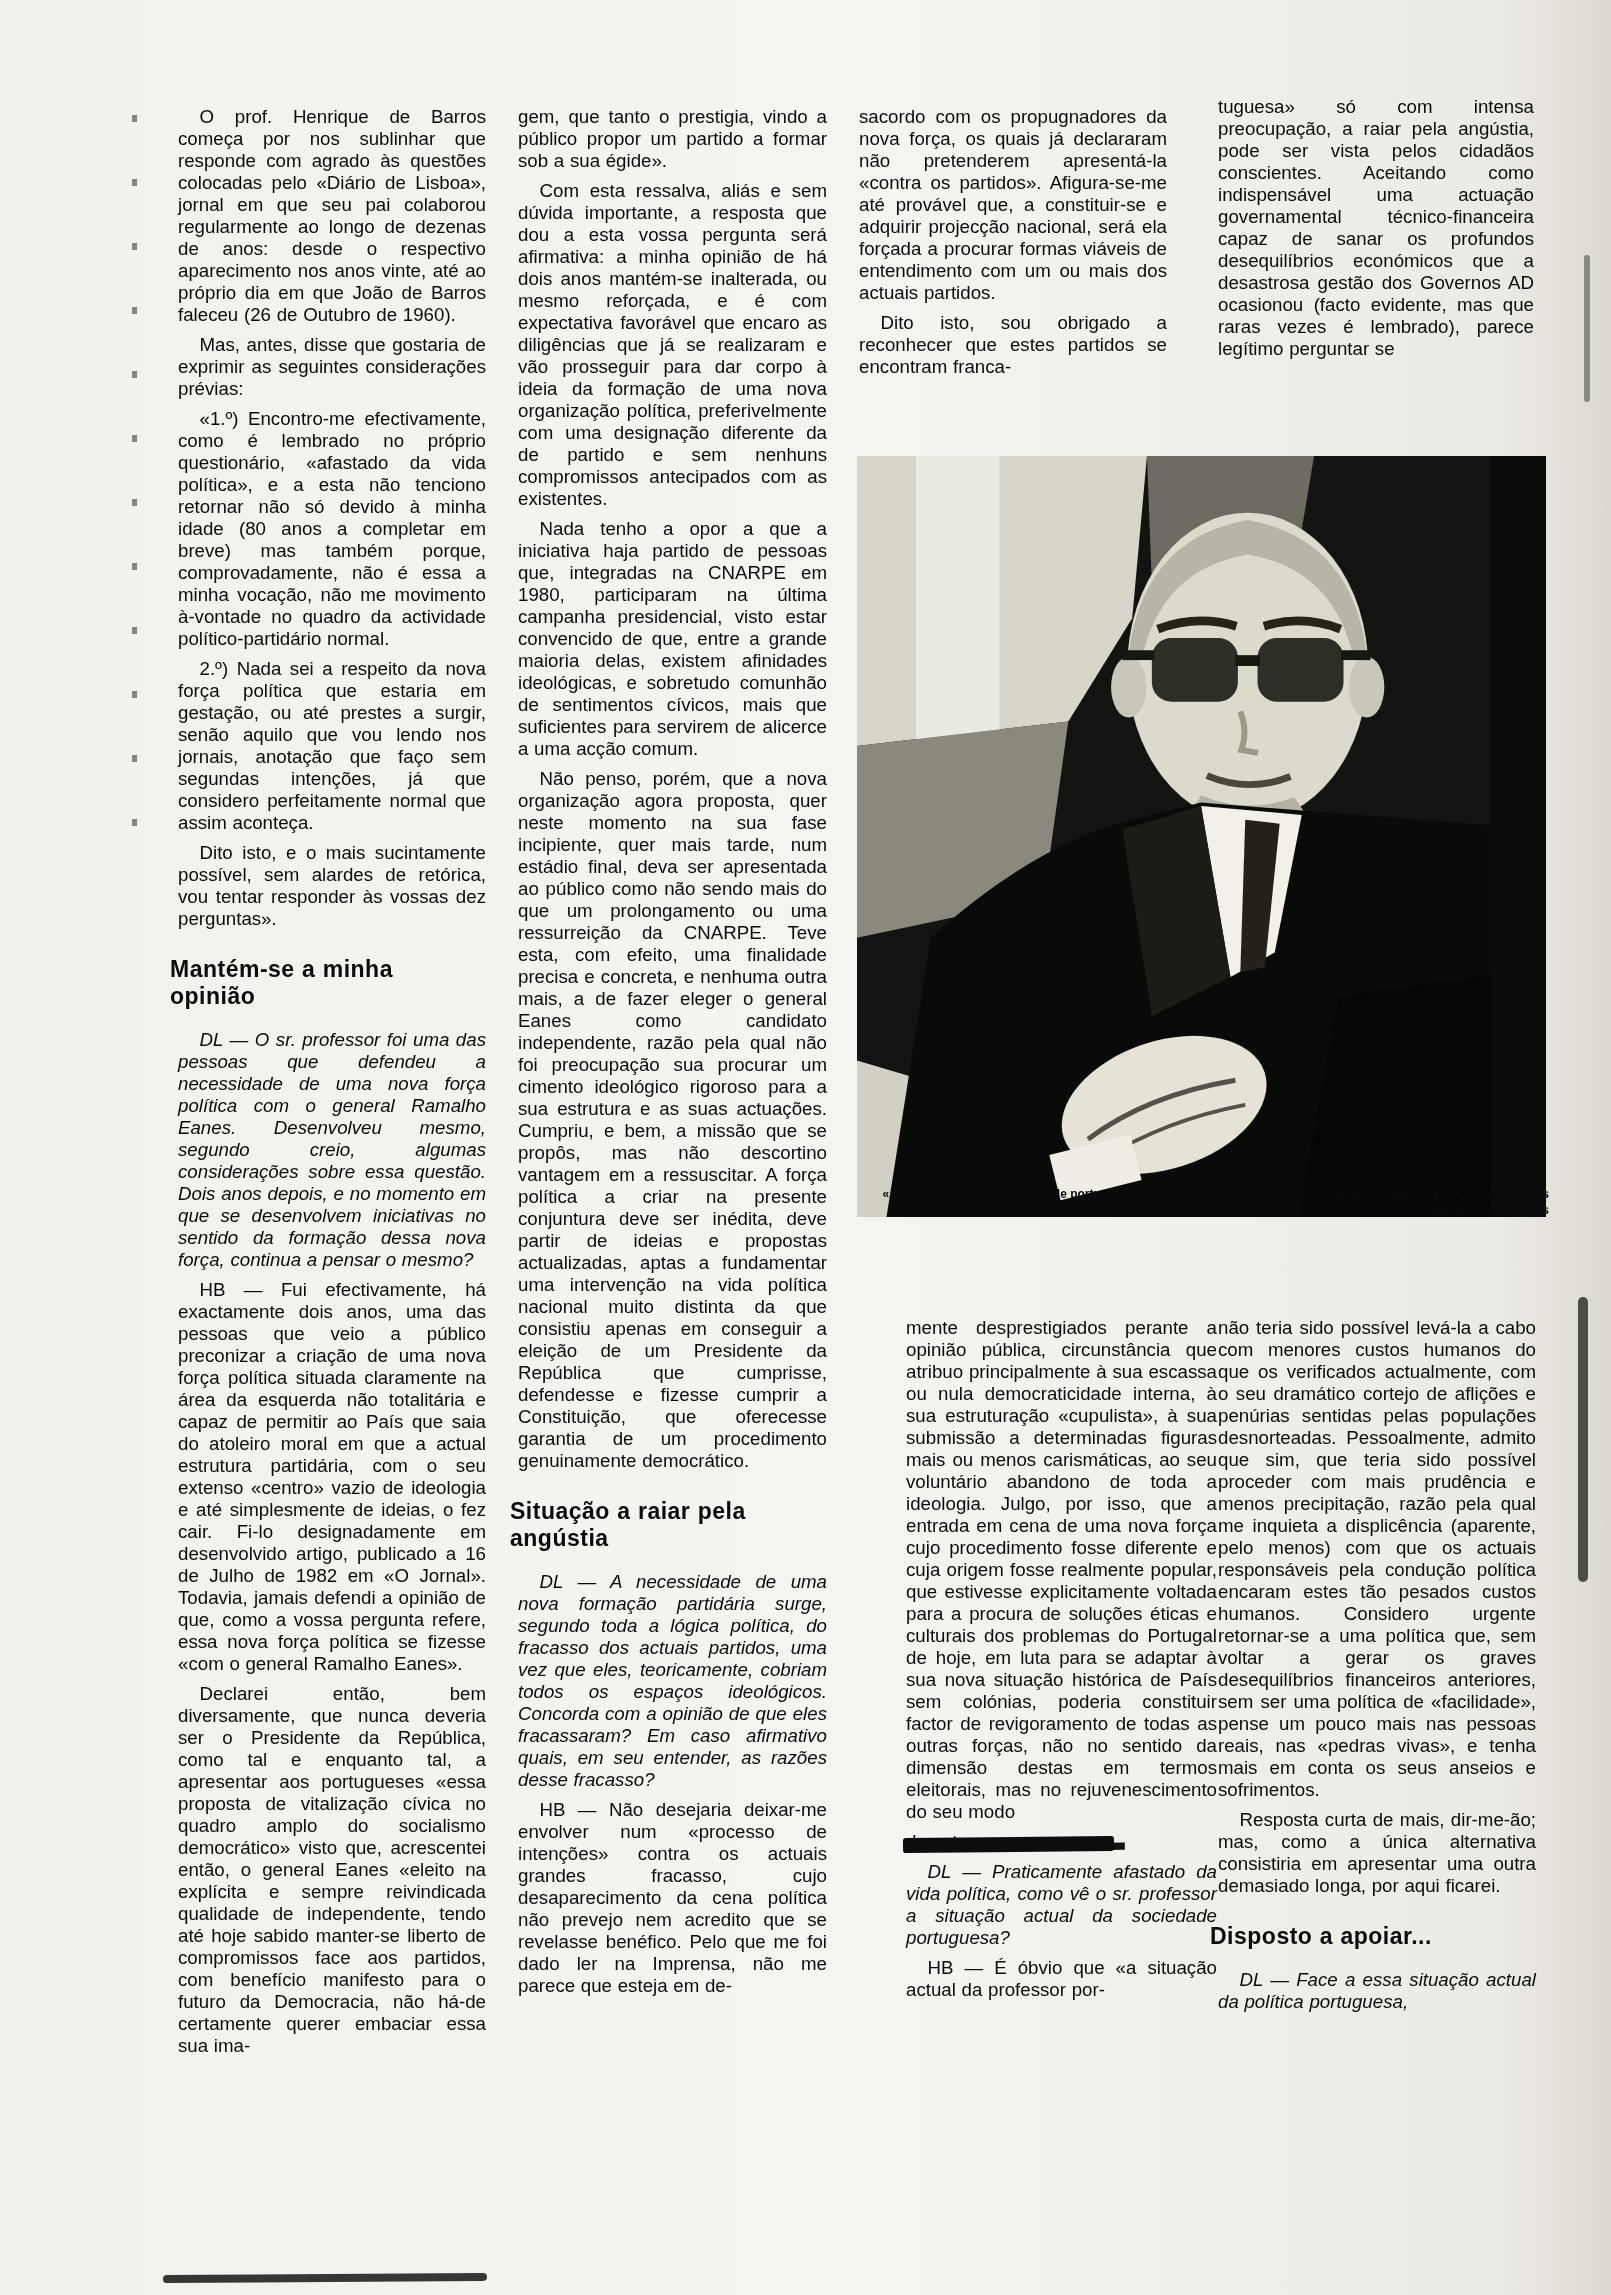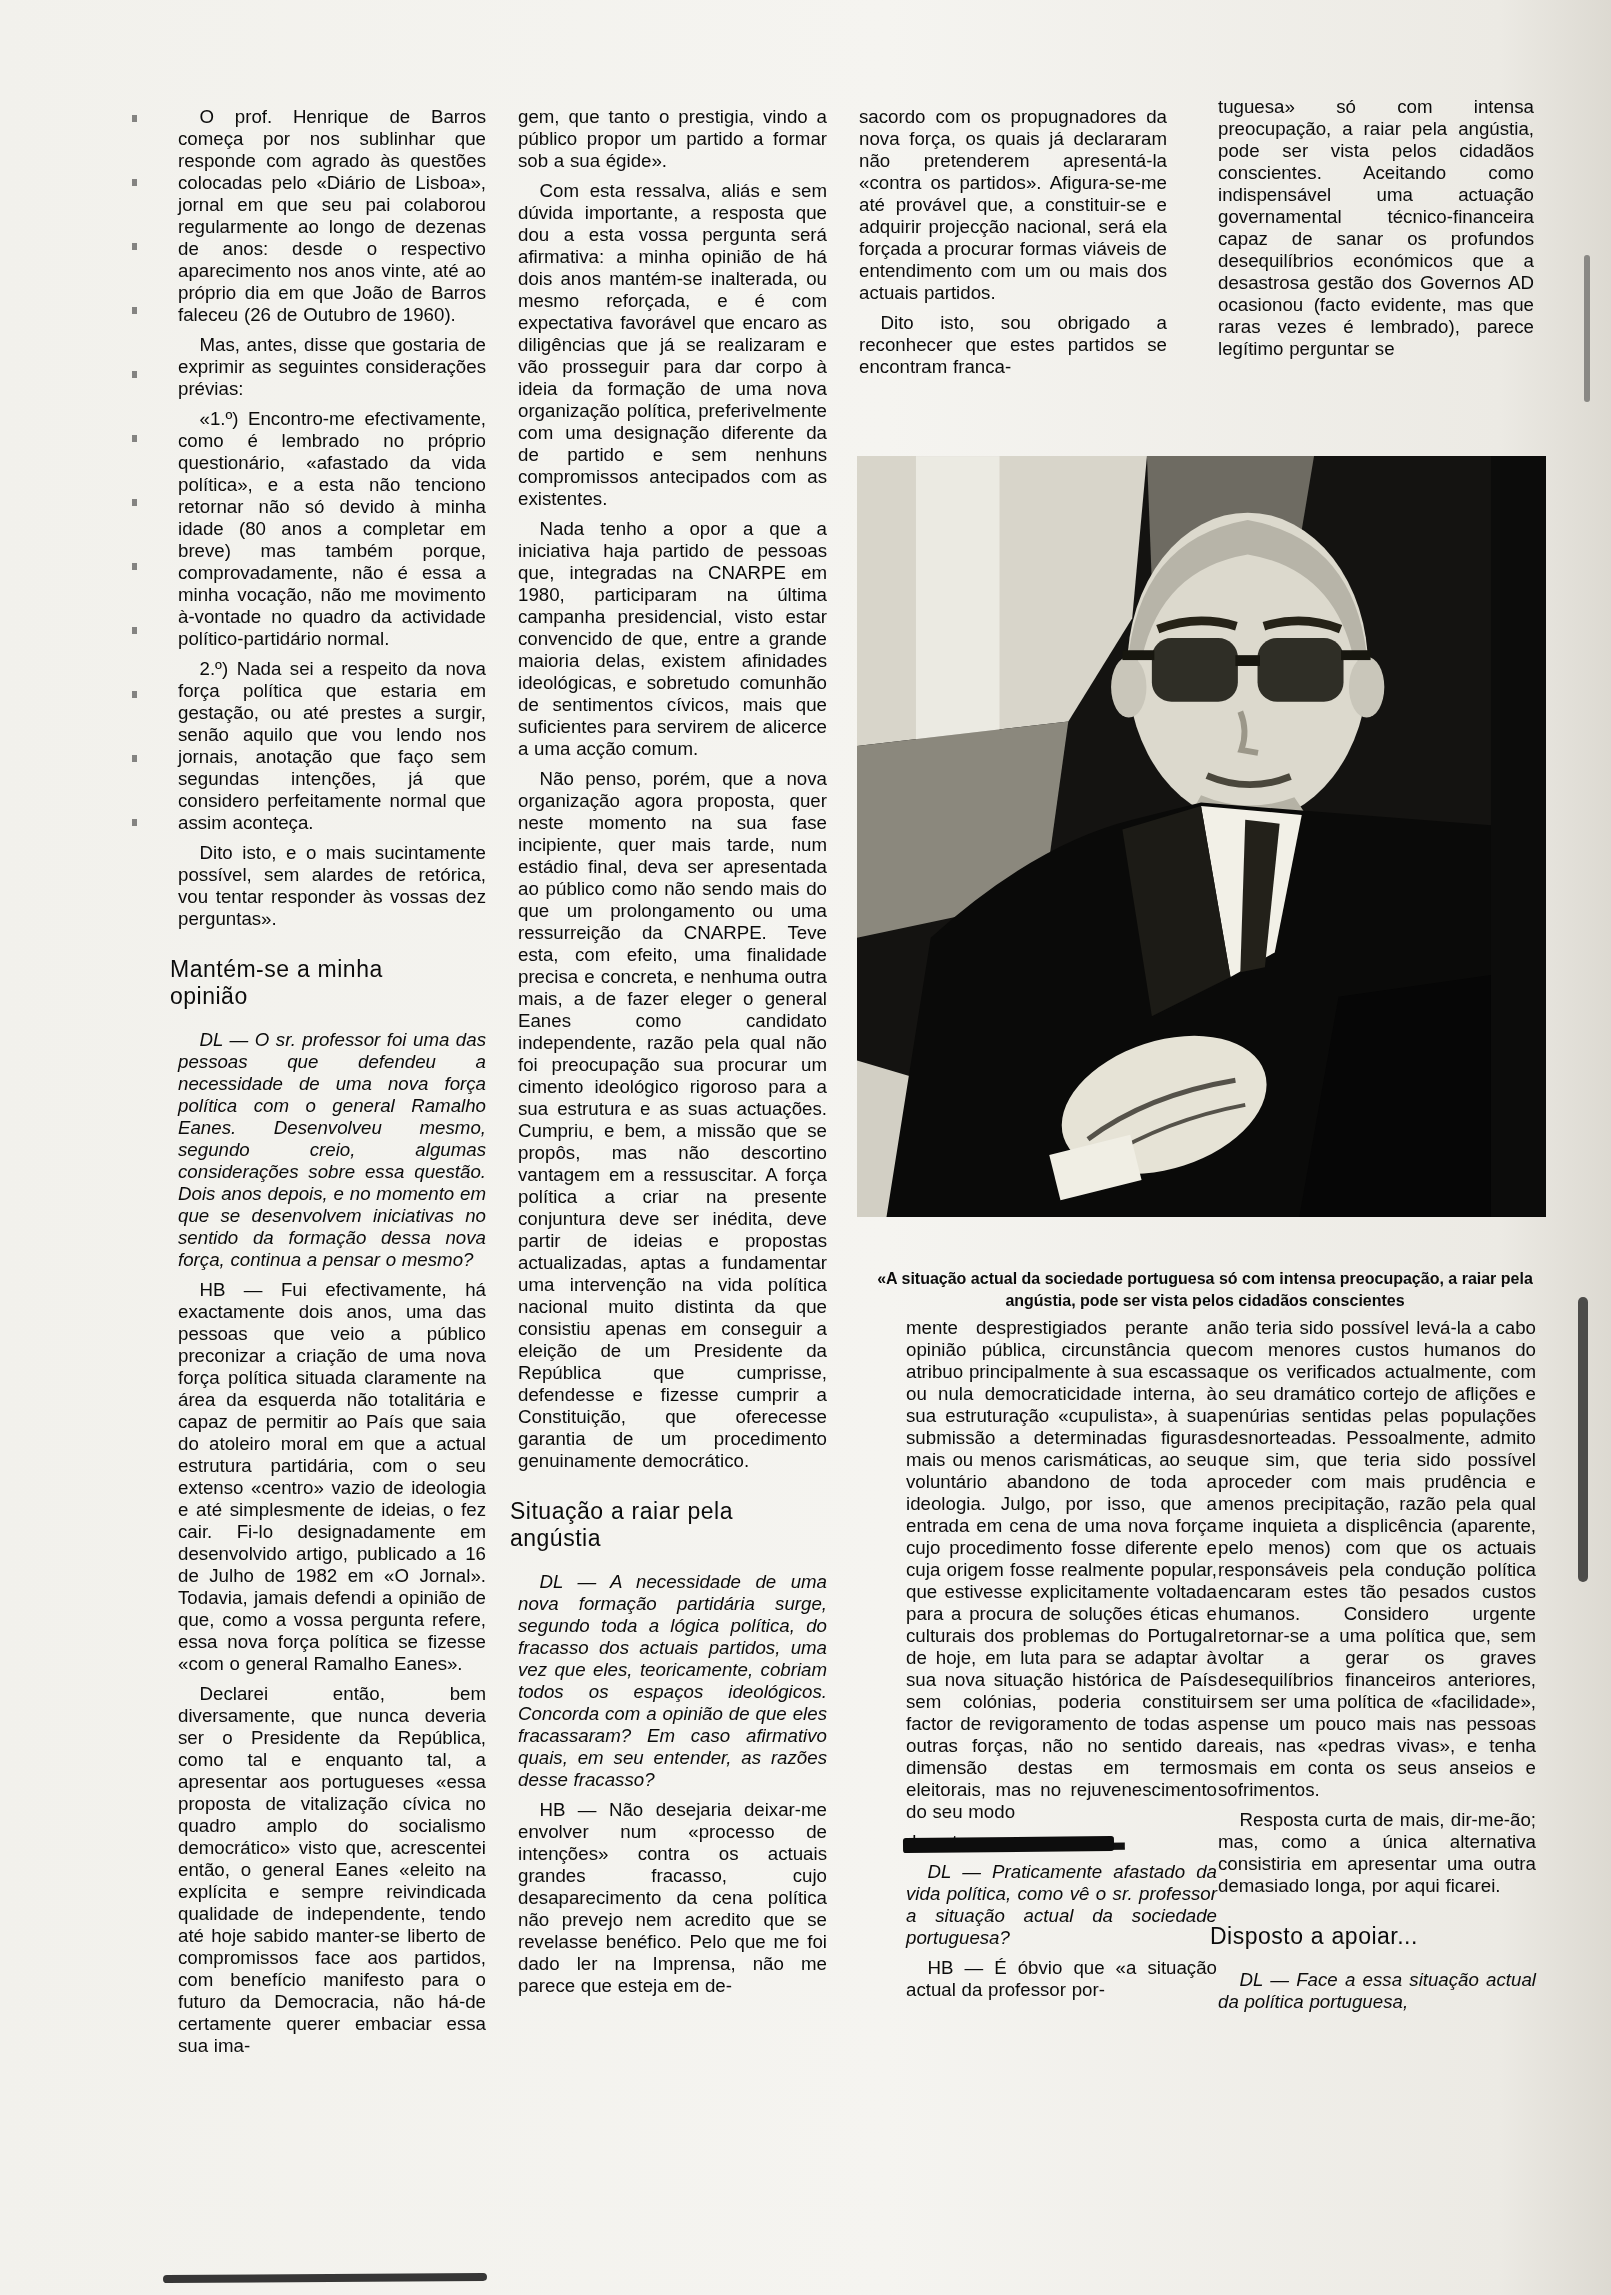--- a/index.html
+++ b/index.html
@@ -20,21 +20,21 @@
     overflow:hidden;
     word-spacing:0.5px;
     hyphens:auto;-webkit-hyphens:auto;
   }
   .blk{margin:8px;}
   .blk.p{text-indent:1.15em;}
   .blk.cont{text-indent:0;}
   .blk.lead{text-indent:1.15em;font-weight:500;}
   .blk.q{font-style:italic;text-indent:1.15em;}
   .blk.h{
-    font-weight:normal;font-style:normal;
+    font-weight:bold;font-style:normal;
     font-size:23px;line-height:1.18;
     text-align:left;text-indent:0;
     max-width:255px;
     margin:25.5px 0 19.7px 0;
     letter-spacing:0.5px;
   }
   .blk.smear{position:relative;text-indent:0;color:#0b0b0b;}
   .blk.smear::after{
     content:"";position:absolute;left:-2.9px;top:5.9px;
     width:68%;height:14.7px;background:#0d0d0d;
@@ -45,23 +45,23 @@
   .col2{left:510px;top:98px;width:325px;height:2191px;}
   .col3top{left:851px;top:98px;width:324px;height:361px;}
   .col4top{left:1210px;top:88px;width:332px;height:366px;}
   .col3bot{left:898px;top:1309px;width:327px;height:980px;}
   .col4bot{left:1210px;top:1309px;width:334px;height:985px;}
   .photo{
     position:absolute;left:857px;top:456px;width:689px;height:761px;
     background:#101010;overflow:hidden;
   }
   .caption{
-    position:absolute;left:861px;top:1268px;width:688px;
-    font-weight:bold;font-size:16px;line-height:1.35;
-    text-align:center;
+    position:absolute;left:861px;top:1186px;width:688px;
+    font-weight:bold;font-size:12px;line-height:1.35;
+    text-align:right;
   }
   
   .edge-ticks{
     position:absolute;left:132px;top:84px;width:4.9px;height:796px;
     background:repeating-linear-gradient(#0000 0 31px, #2a2a2a 31px 38px, #0000 38px 64px);
     opacity:.55;
   }
   .smudge-bottom-col1{
     position:absolute;left:163px;top:2274px;width:324px;height:7.9px;
     background:#151515;transform:rotate(-0.4deg);opacity:.85;border-radius:3.9px;

